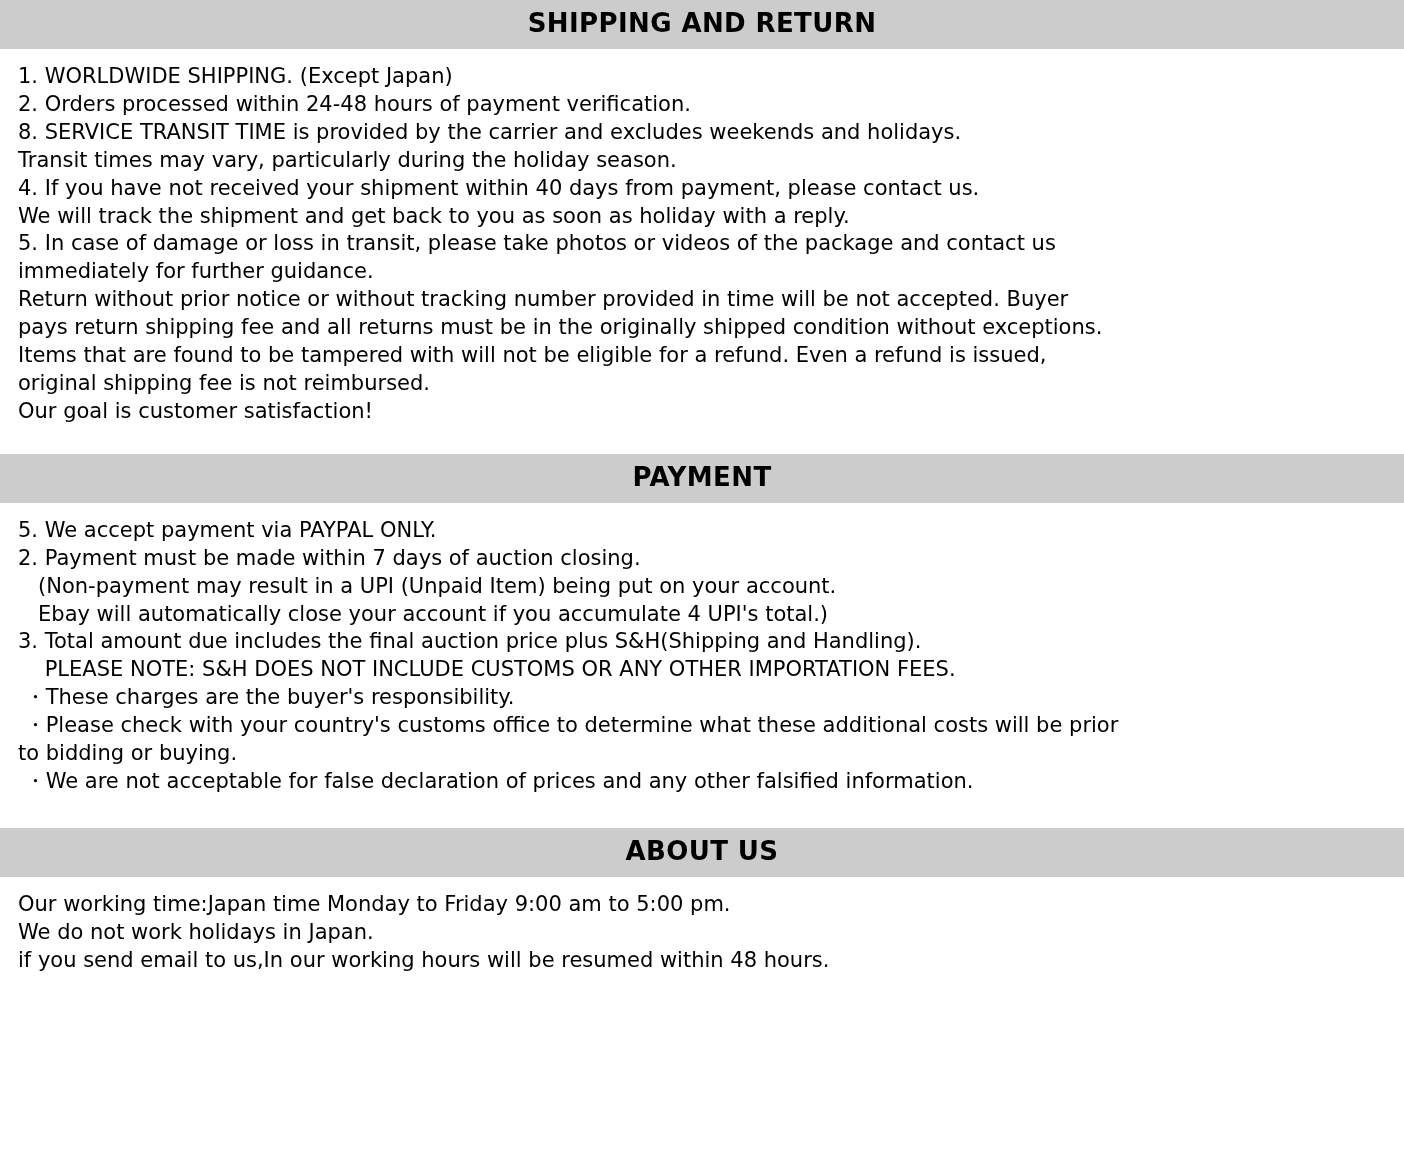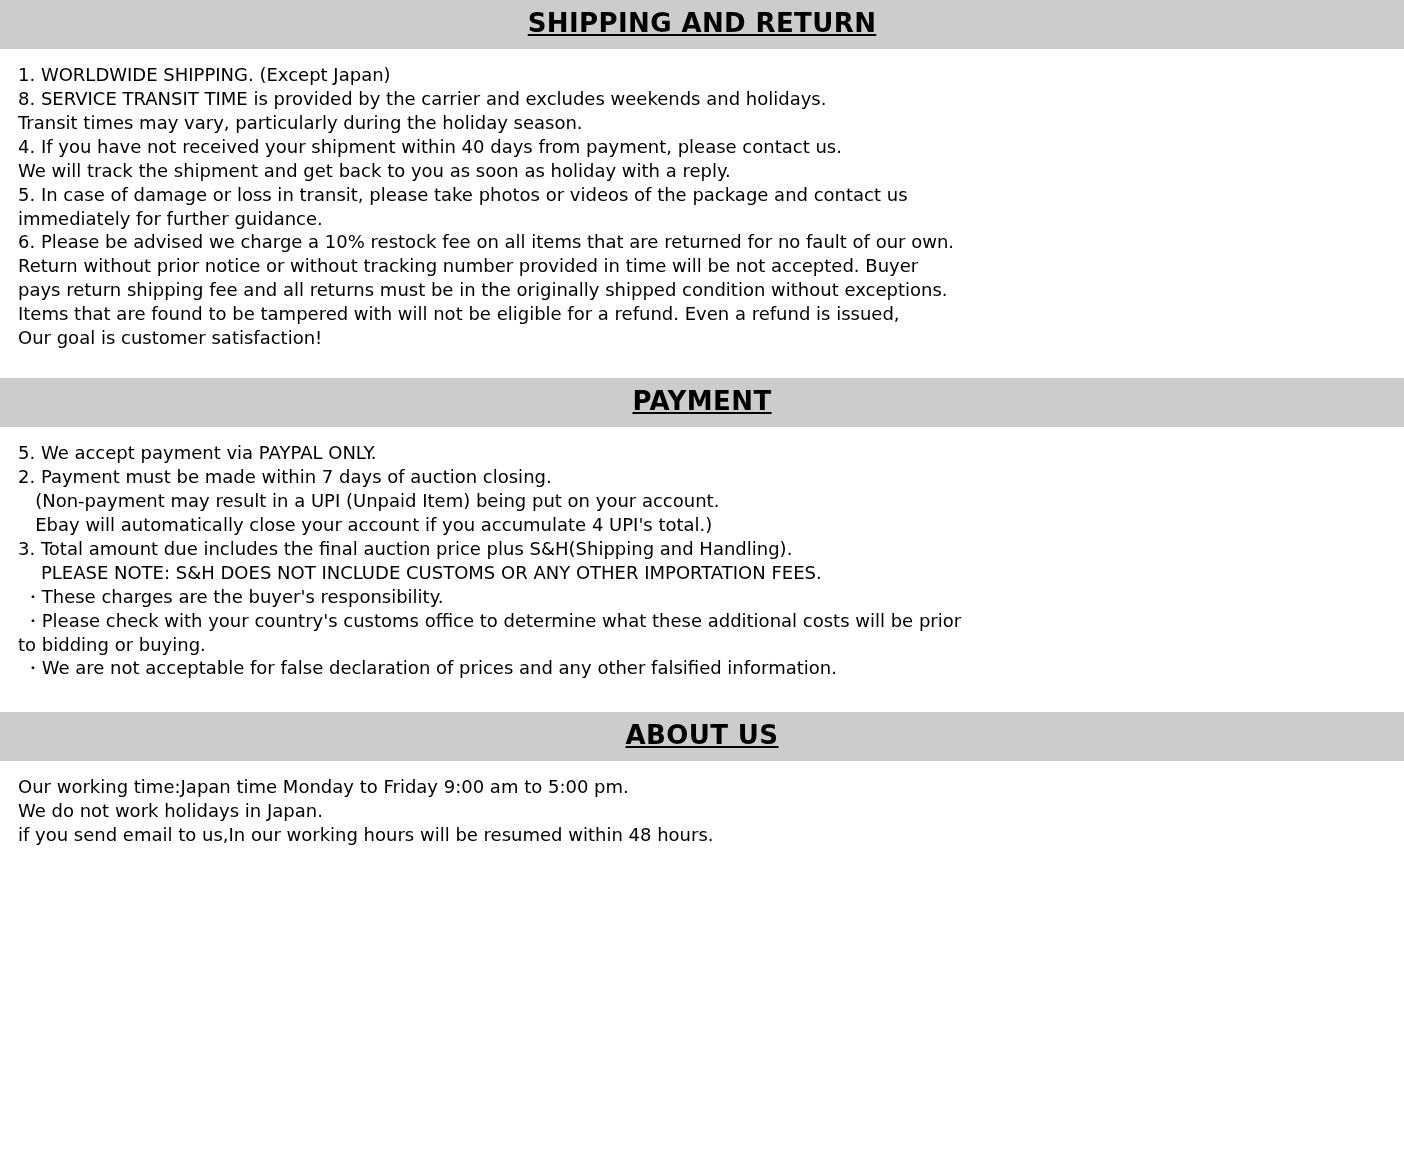--- a/index.html
+++ b/index.html
@@ -18,55 +18,55 @@
     box-sizing: border-box;
   }
   .section-header {
     background: #cccccc;
     text-align: center;
     font-weight: bold;
     font-size: 26px;
     letter-spacing: 0.4px;
     padding: 9px 0 10px 0;
     line-height: 1.15;
-    text-decoration: underline;
   }
   .section-body {
     padding: 14px 14px 14px 18px;
-    font-size: 18px;
+    font-size: 21px;
     line-height: 1.33;
   }
   .section-body .line {
     white-space: pre-wrap;
   }
   .gap-sm {
     height: 14px;
   }
   .gap-md {
     height: 18px;
   }
 </style>
 </head>
 <body>
 
 <div class="page">
 
   <div class="section-header">SHIPPING AND RETURN</div>
   <div class="section-body">
     <div class="line">1. WORLDWIDE SHIPPING. (Except Japan)</div>
+    <div class="line">2. Orders processed within 24-48 hours of payment verification.</div>
     <div class="line">8. SERVICE TRANSIT TIME is provided by the carrier and excludes weekends and holidays.</div>
     <div class="line">Transit times may vary, particularly during the holiday season.</div>
     <div class="line">4. If you have not received your shipment within 40 days from payment, please contact us.</div>
     <div class="line">We will track the shipment and get back to you as soon as holiday with a reply.</div>
     <div class="line">5. In case of damage or loss in transit, please take photos or videos of the package and contact us</div>
     <div class="line">immediately for further guidance.</div>
-    <div class="line">6. Please be advised we charge a 10% restock fee on all items that are returned for no fault of our own.</div>
     <div class="line">Return without prior notice or without tracking number provided in time will be not accepted. Buyer</div>
     <div class="line">pays return shipping fee and all returns must be in the originally shipped condition without exceptions.</div>
     <div class="line">Items that are found to be tampered with will not be eligible for a refund. Even a refund is issued,</div>
+    <div class="line">original shipping fee is not reimbursed.</div>
     <div class="line">Our goal is customer satisfaction!</div>
   </div>
 
   <div class="gap-sm"></div>
 
   <div class="section-header">PAYMENT</div>
   <div class="section-body">
     <div class="line">5. We accept payment via PAYPAL ONLY.</div>
     <div class="line">2. Payment must be made within 7 days of auction closing.</div>
     <div class="line">   (Non-payment may result in a UPI (Unpaid Item) being put on your account.</div>

